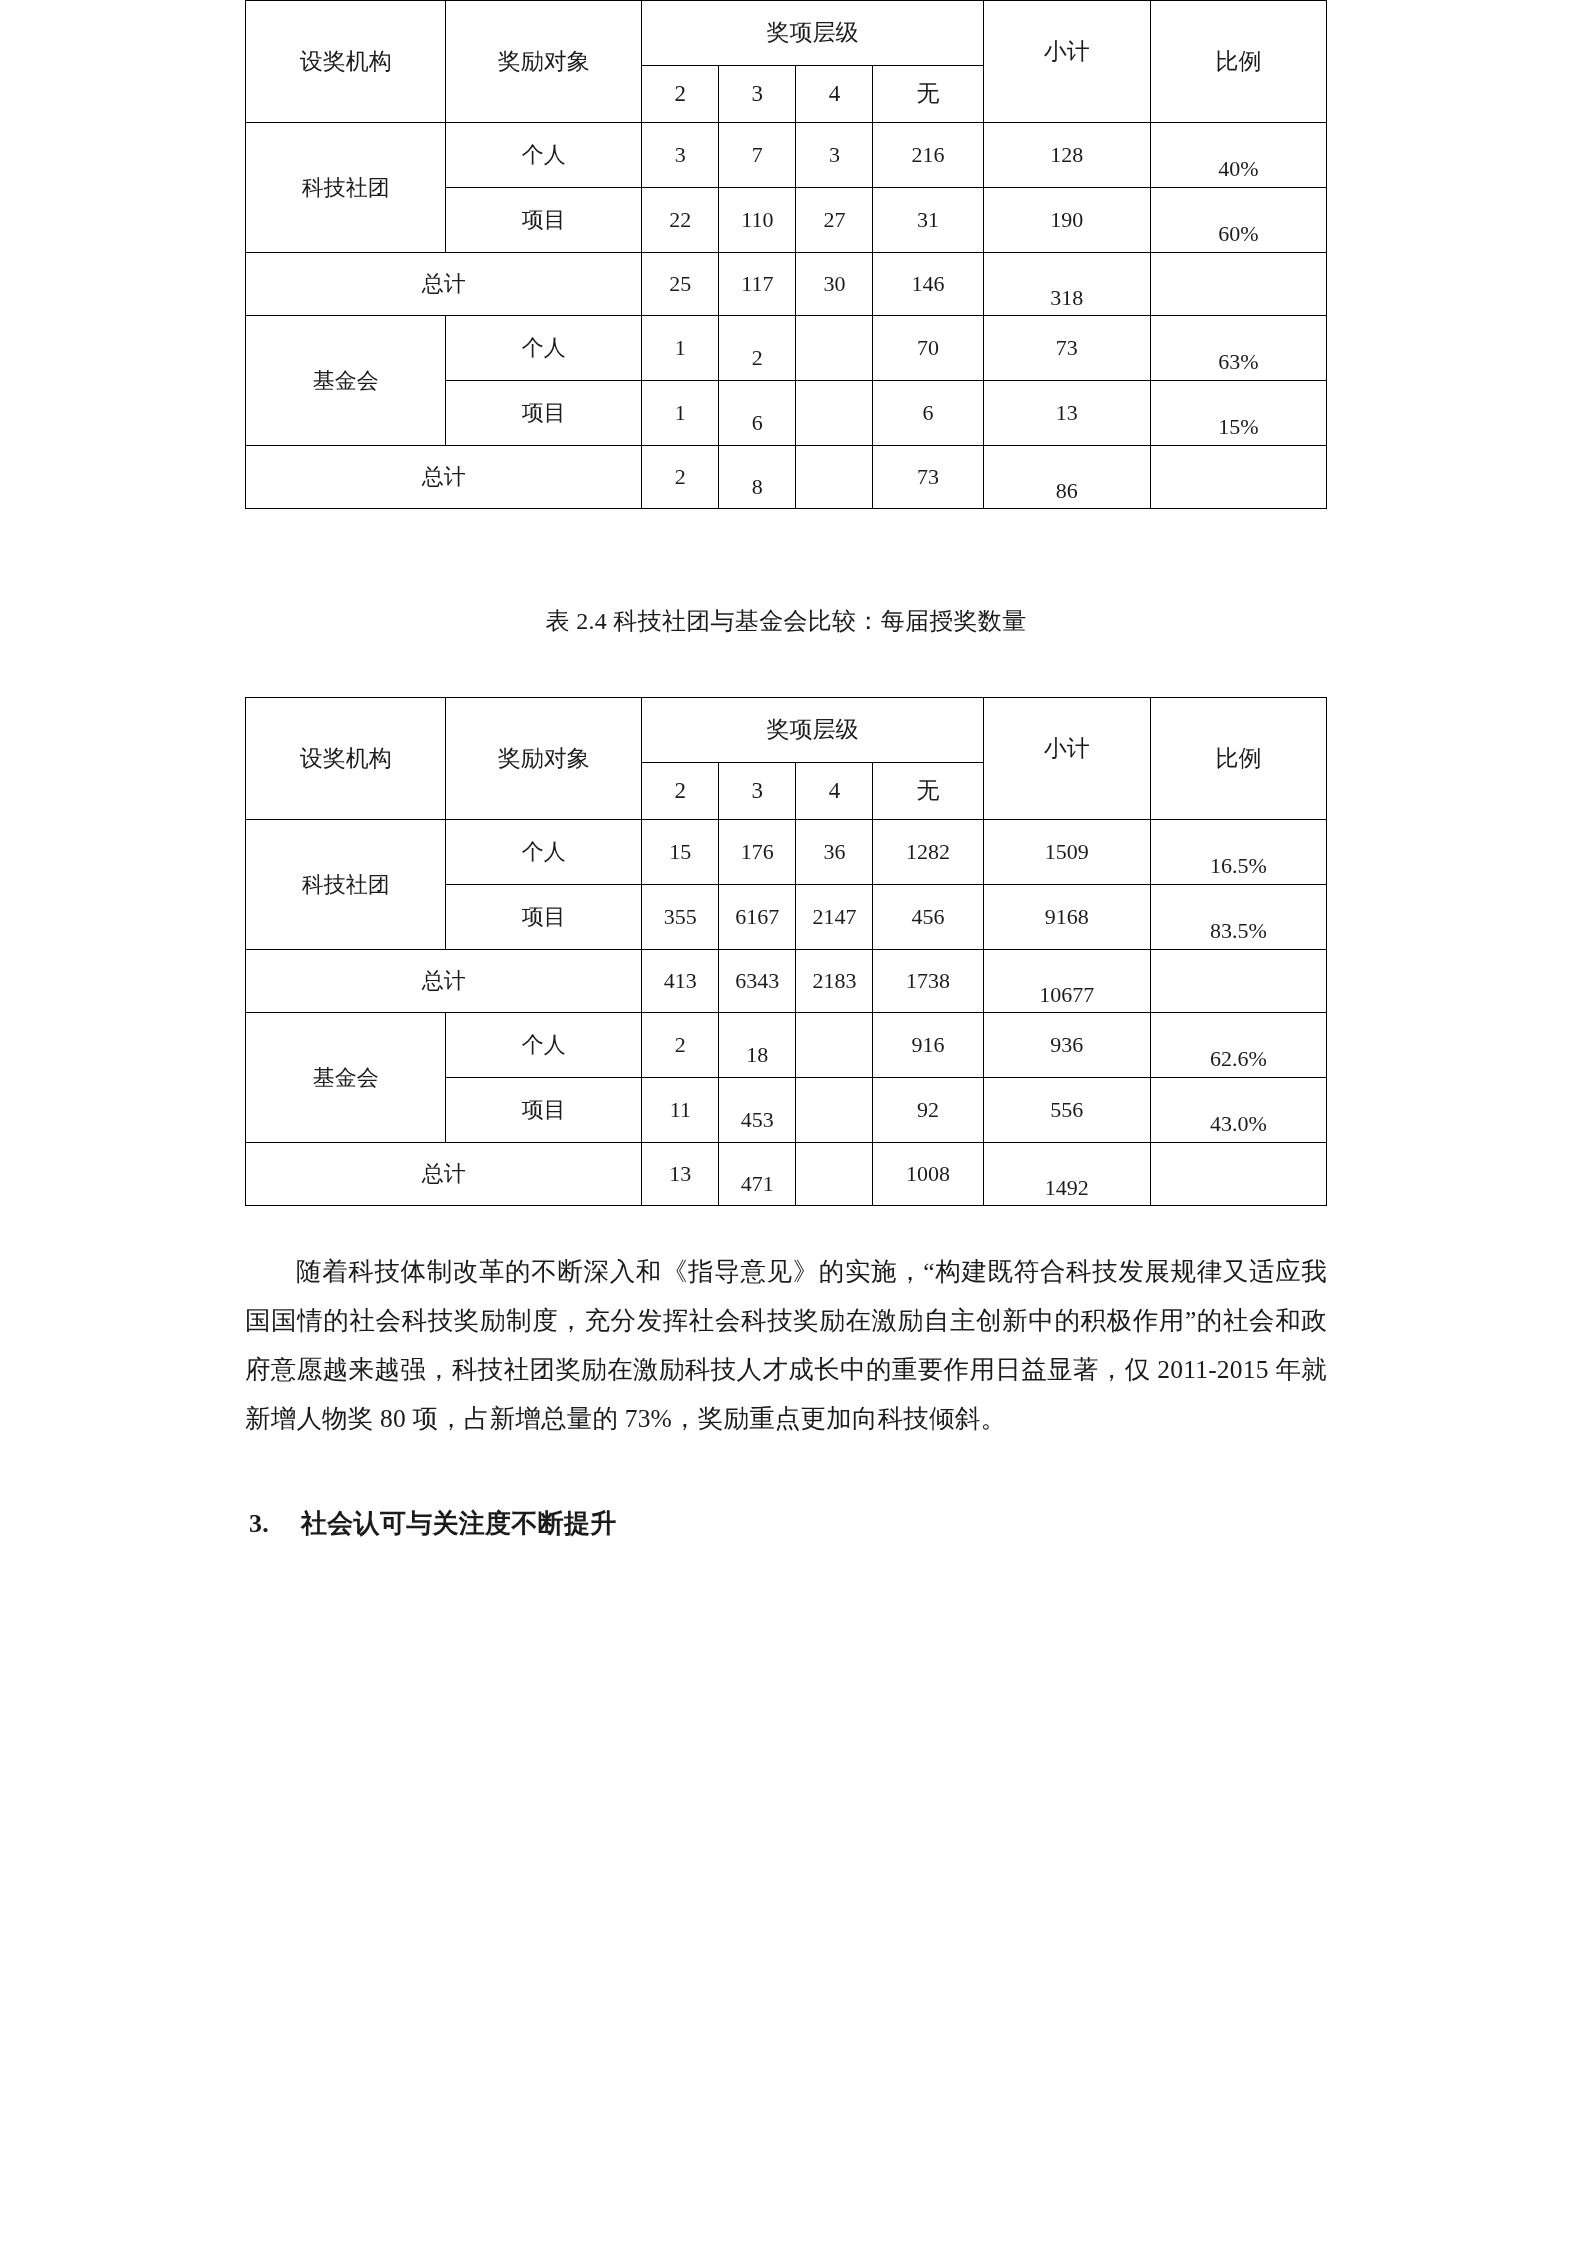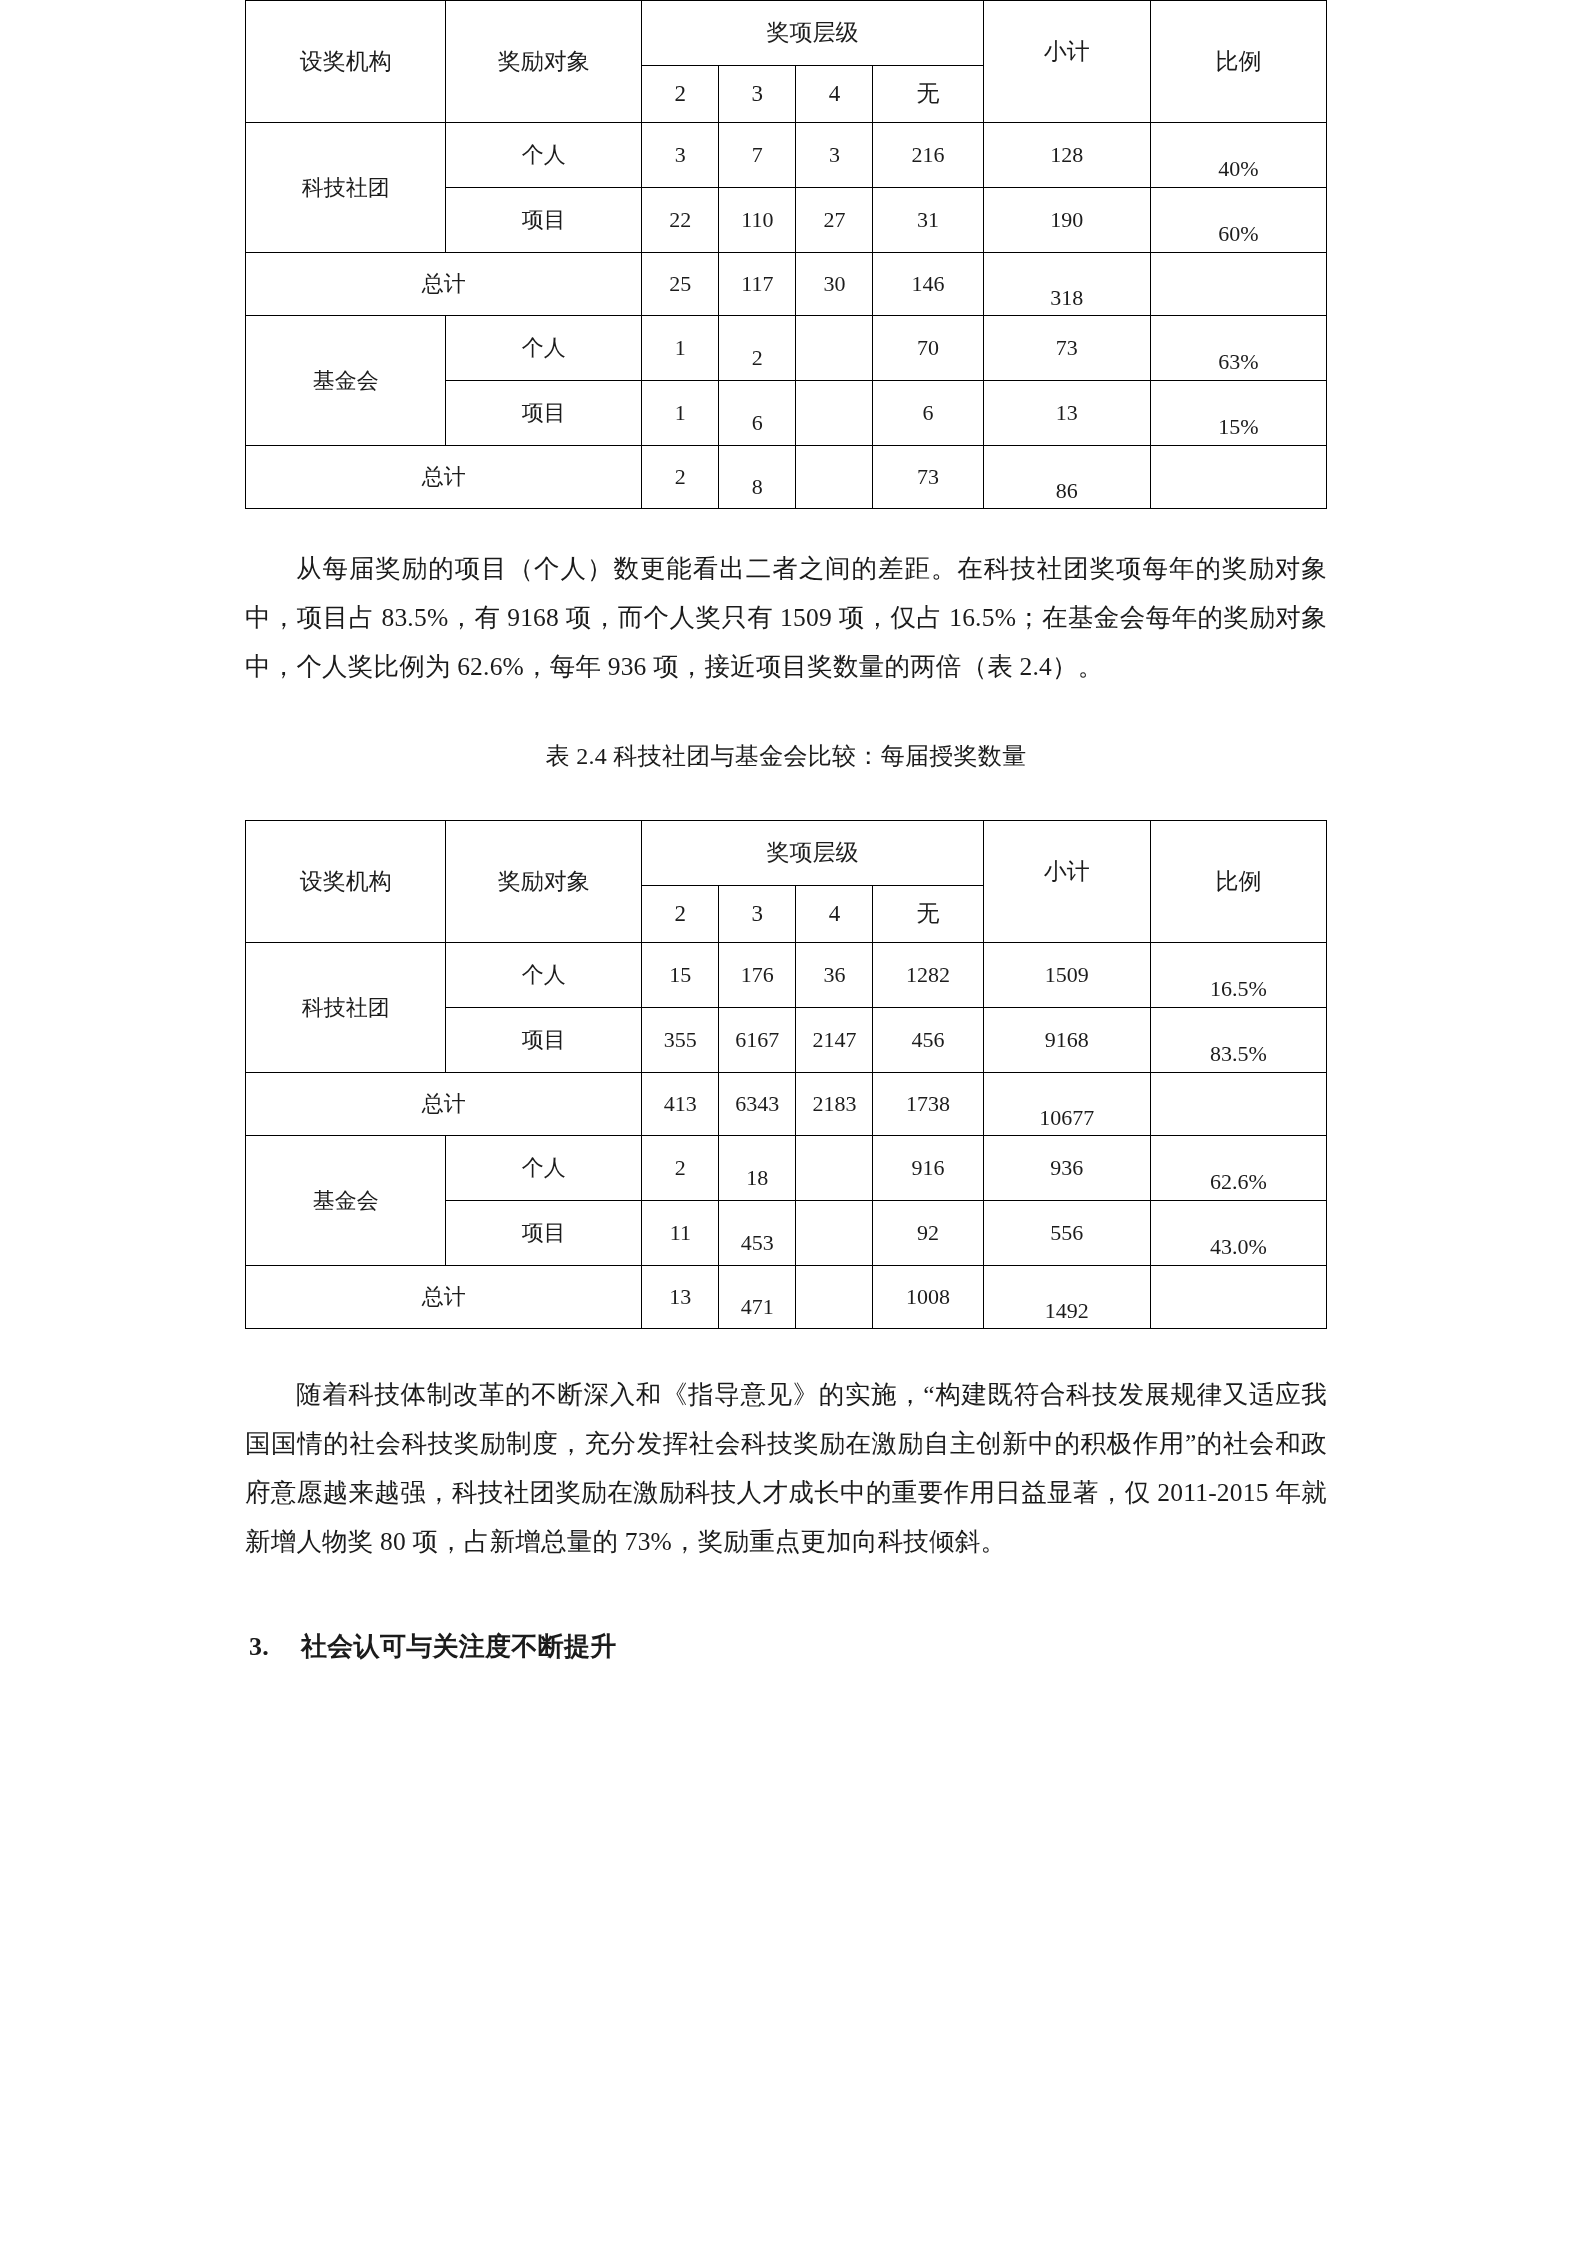--- a/index.html
+++ b/index.html
@@ -75,21 +75,21 @@
     line-height: 1.92;
     text-align: justify;
     text-justify: inter-ideograph;
     margin: 0;
     text-indent: 2em;
     letter-spacing: 0.2px;
   }
   .caption {
     font-size: 24px;
     text-align: center;
-    margin: 4px;
+    margin: 16px;
     letter-spacing: 0.3px;
   }
   h3.heading {
     font-size: 26px;
     font-weight: bold;
     margin: 4px;
     letter-spacing: 0.3px;
   }
   h3.heading .num {
     display: inline-block;
@@ -190,21 +190,20 @@
           <td class="va-top"></td>
           <td class="va-top">73</td>
           <td><span class="lower">86</span></td>
           <td></td>
         </tr>
       </tbody>
     </table>
 
     <div class="gap-a"></div>
 
-    <p class="body">从每届奖励的项目（个人）数更能看出二者之间的差距。在科技社团奖项每年的奖励对象中，项目占 83.5%，有 9168 项，而个人奖只有 1509 项，仅占 16.5%；在基金会每年的奖励对象中，个人奖比例为 62.6%，每年 936 项，接近项目奖数量的两倍（表 2.4）。</p>
 
     <div class="gap-b"></div>
 
     <p class="caption">表 2.4 科技社团与基金会比较：每届授奖数量</p>
 
     <div class="gap-c"></div>
 
     <table class="awards">
       <colgroup>
         <col class="c-org">

